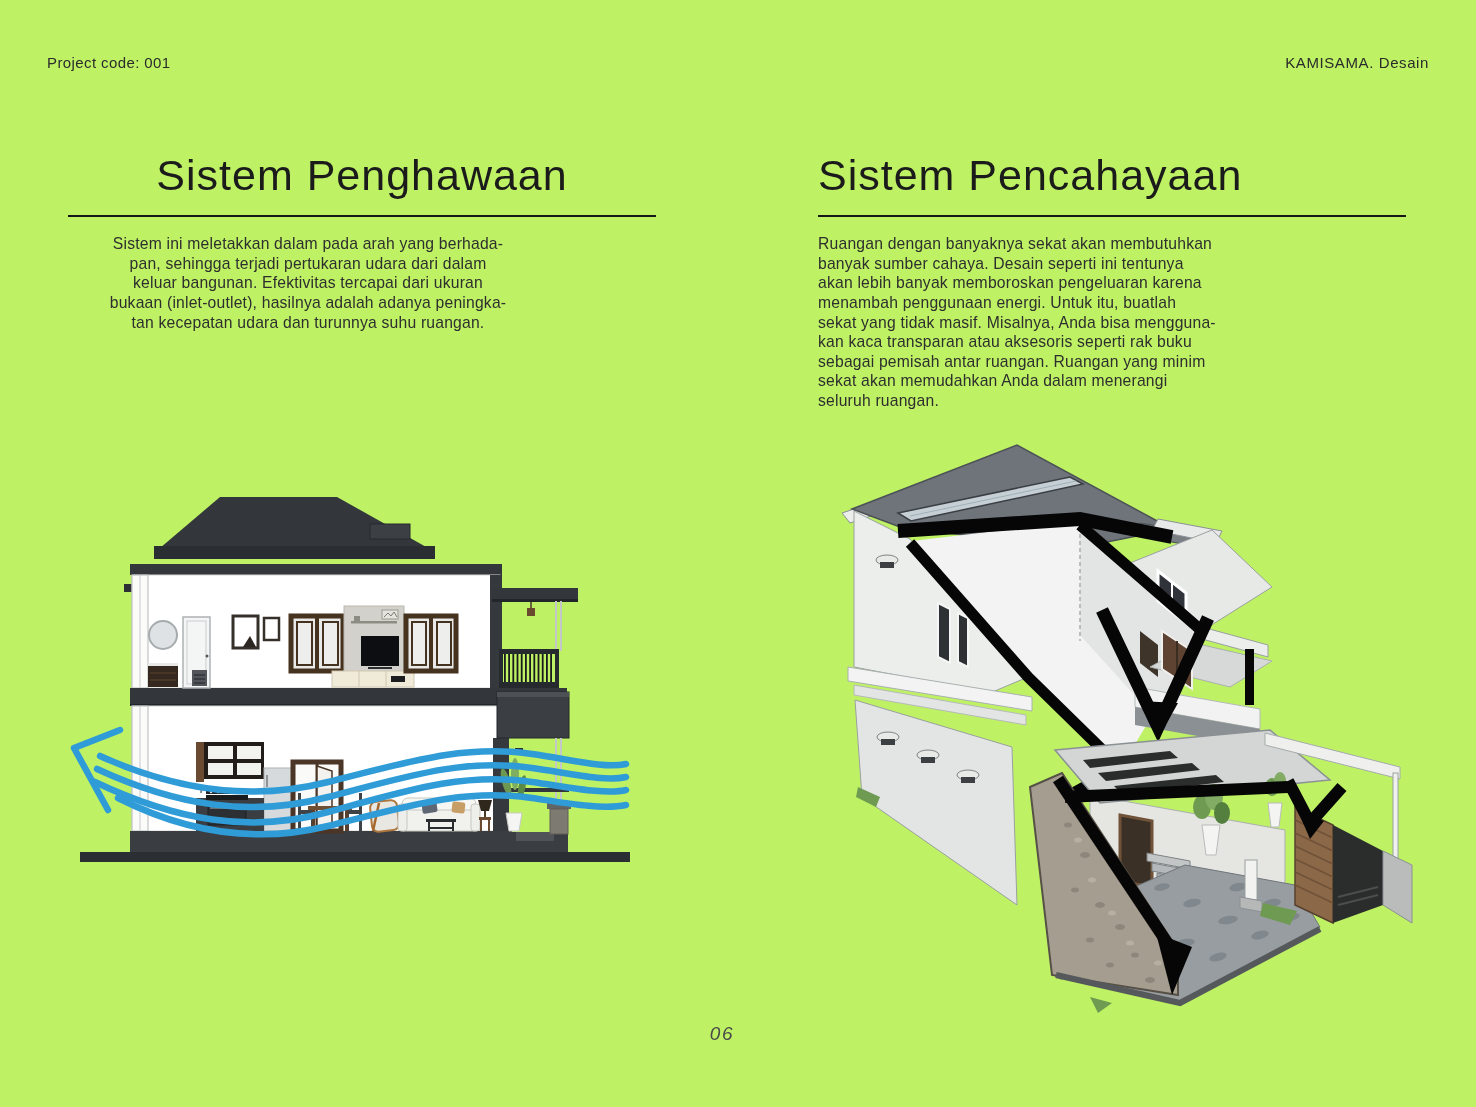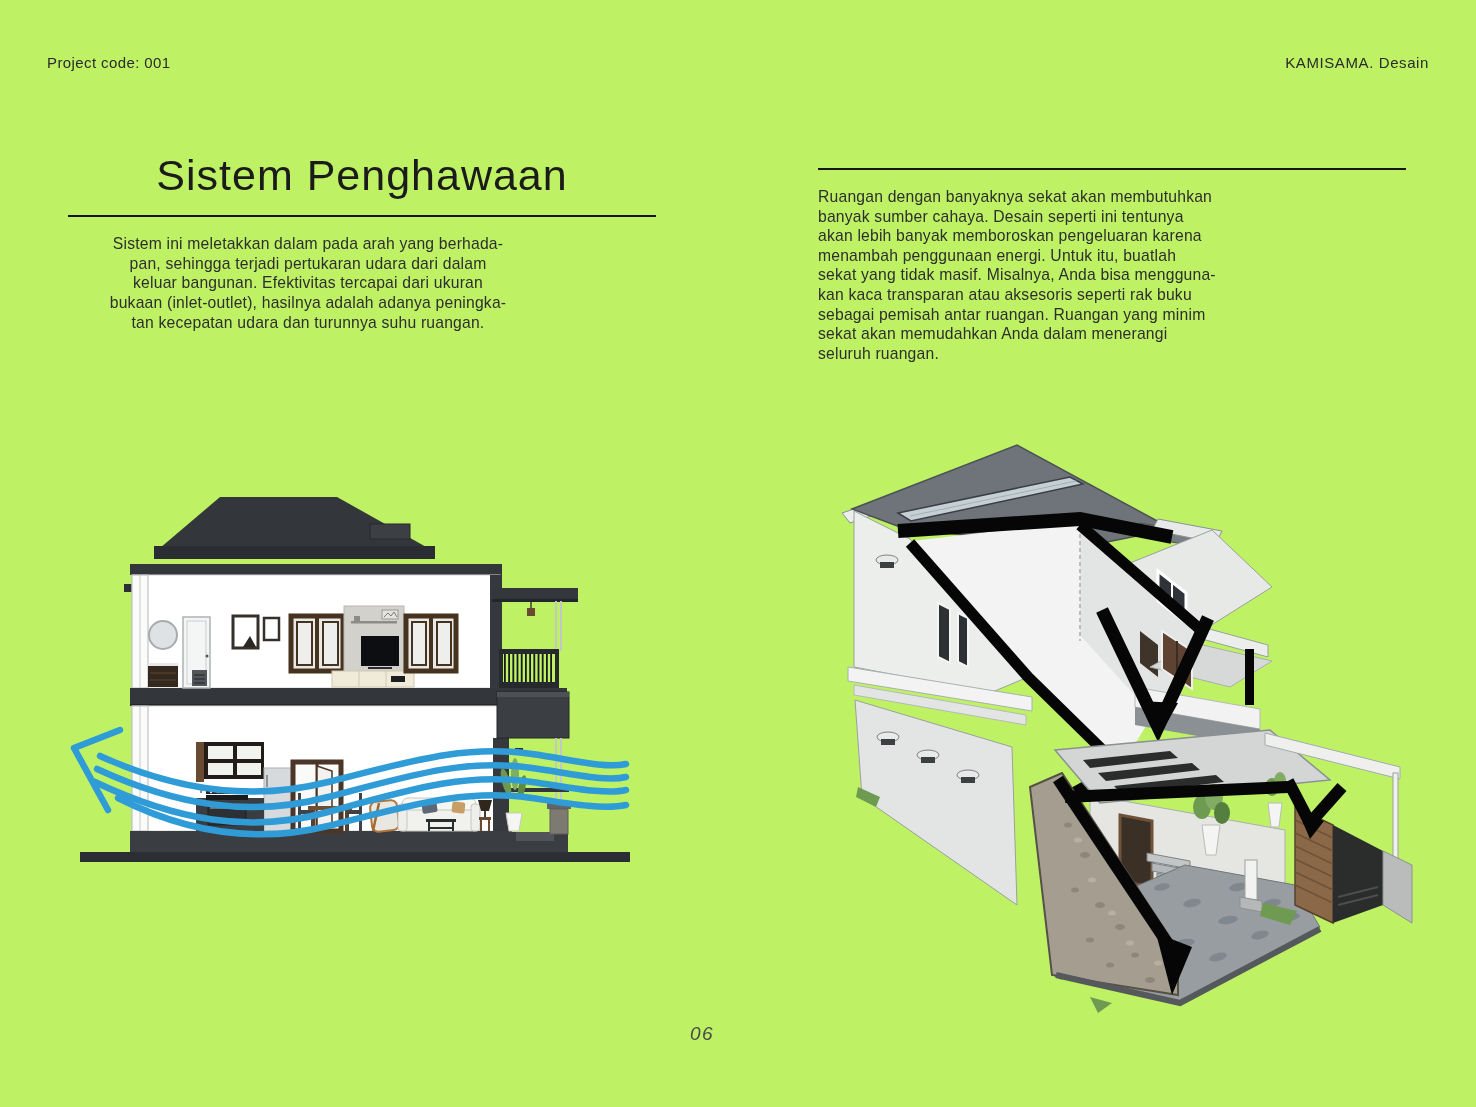--- a/index.html
+++ b/index.html
@@ -18,21 +18,21 @@
   }
   .rule{border:none;border-top:2px solid #161616;margin:16px 0 0 0;width:588px;}
   .sec-body{
     margin:17px 0 0 0;font-size:15.7px;line-height:19.6px;letter-spacing:.2px;color:#2e2e2e;
     white-space:pre-line;width:480px;
   }
   .illus{position:absolute;}
   .illus.vent{left:60px;top:480px;}
   .illus.light{left:840px;top:435px;}
   .page-num{
-    position:absolute;left:690px;top:1023px;width:44px;text-align:left;
+    position:absolute;left:690px;top:1023px;width:44px;text-align:right;
     font-size:19px;font-style:italic;letter-spacing:1.5px;color:#4a4a4a;
   }
 </style>
 </head>
 <body>
 
 <div class="page">
 
   <span class="hdr-left">Project code: 001</span>
   <span class="hdr-right">KAMISAMA. Desain</span>
@@ -41,20 +41,21 @@
     <h1 class="sec-title">Sistem Penghawaan</h1>
     <hr class="rule">
     <p class="sec-body">Sistem ini meletakkan dalam pada arah yang berhada-
 pan, sehingga terjadi pertukaran udara dari dalam
 keluar bangunan. Efektivitas tercapai dari ukuran
 bukaan (inlet-outlet), hasilnya adalah adanya peningka-
 tan kecepatan udara dan turunnya suhu ruangan.</p>
   </section>
 
   <section class="col right">
+    <h1 class="sec-title">Sistem Pencahayaan</h1>
     <hr class="rule">
     <p class="sec-body">Ruangan dengan banyaknya sekat akan membutuhkan
 banyak sumber cahaya. Desain seperti ini tentunya
 akan lebih banyak memboroskan pengeluaran karena
 menambah penggunaan energi. Untuk itu, buatlah
 sekat yang tidak masif. Misalnya, Anda bisa mengguna-
 kan kaca transparan atau aksesoris seperti rak buku
 sebagai pemisah antar ruangan. Ruangan yang minim
 sekat akan memudahkan Anda dalam menerangi
 seluruh ruangan.</p>

